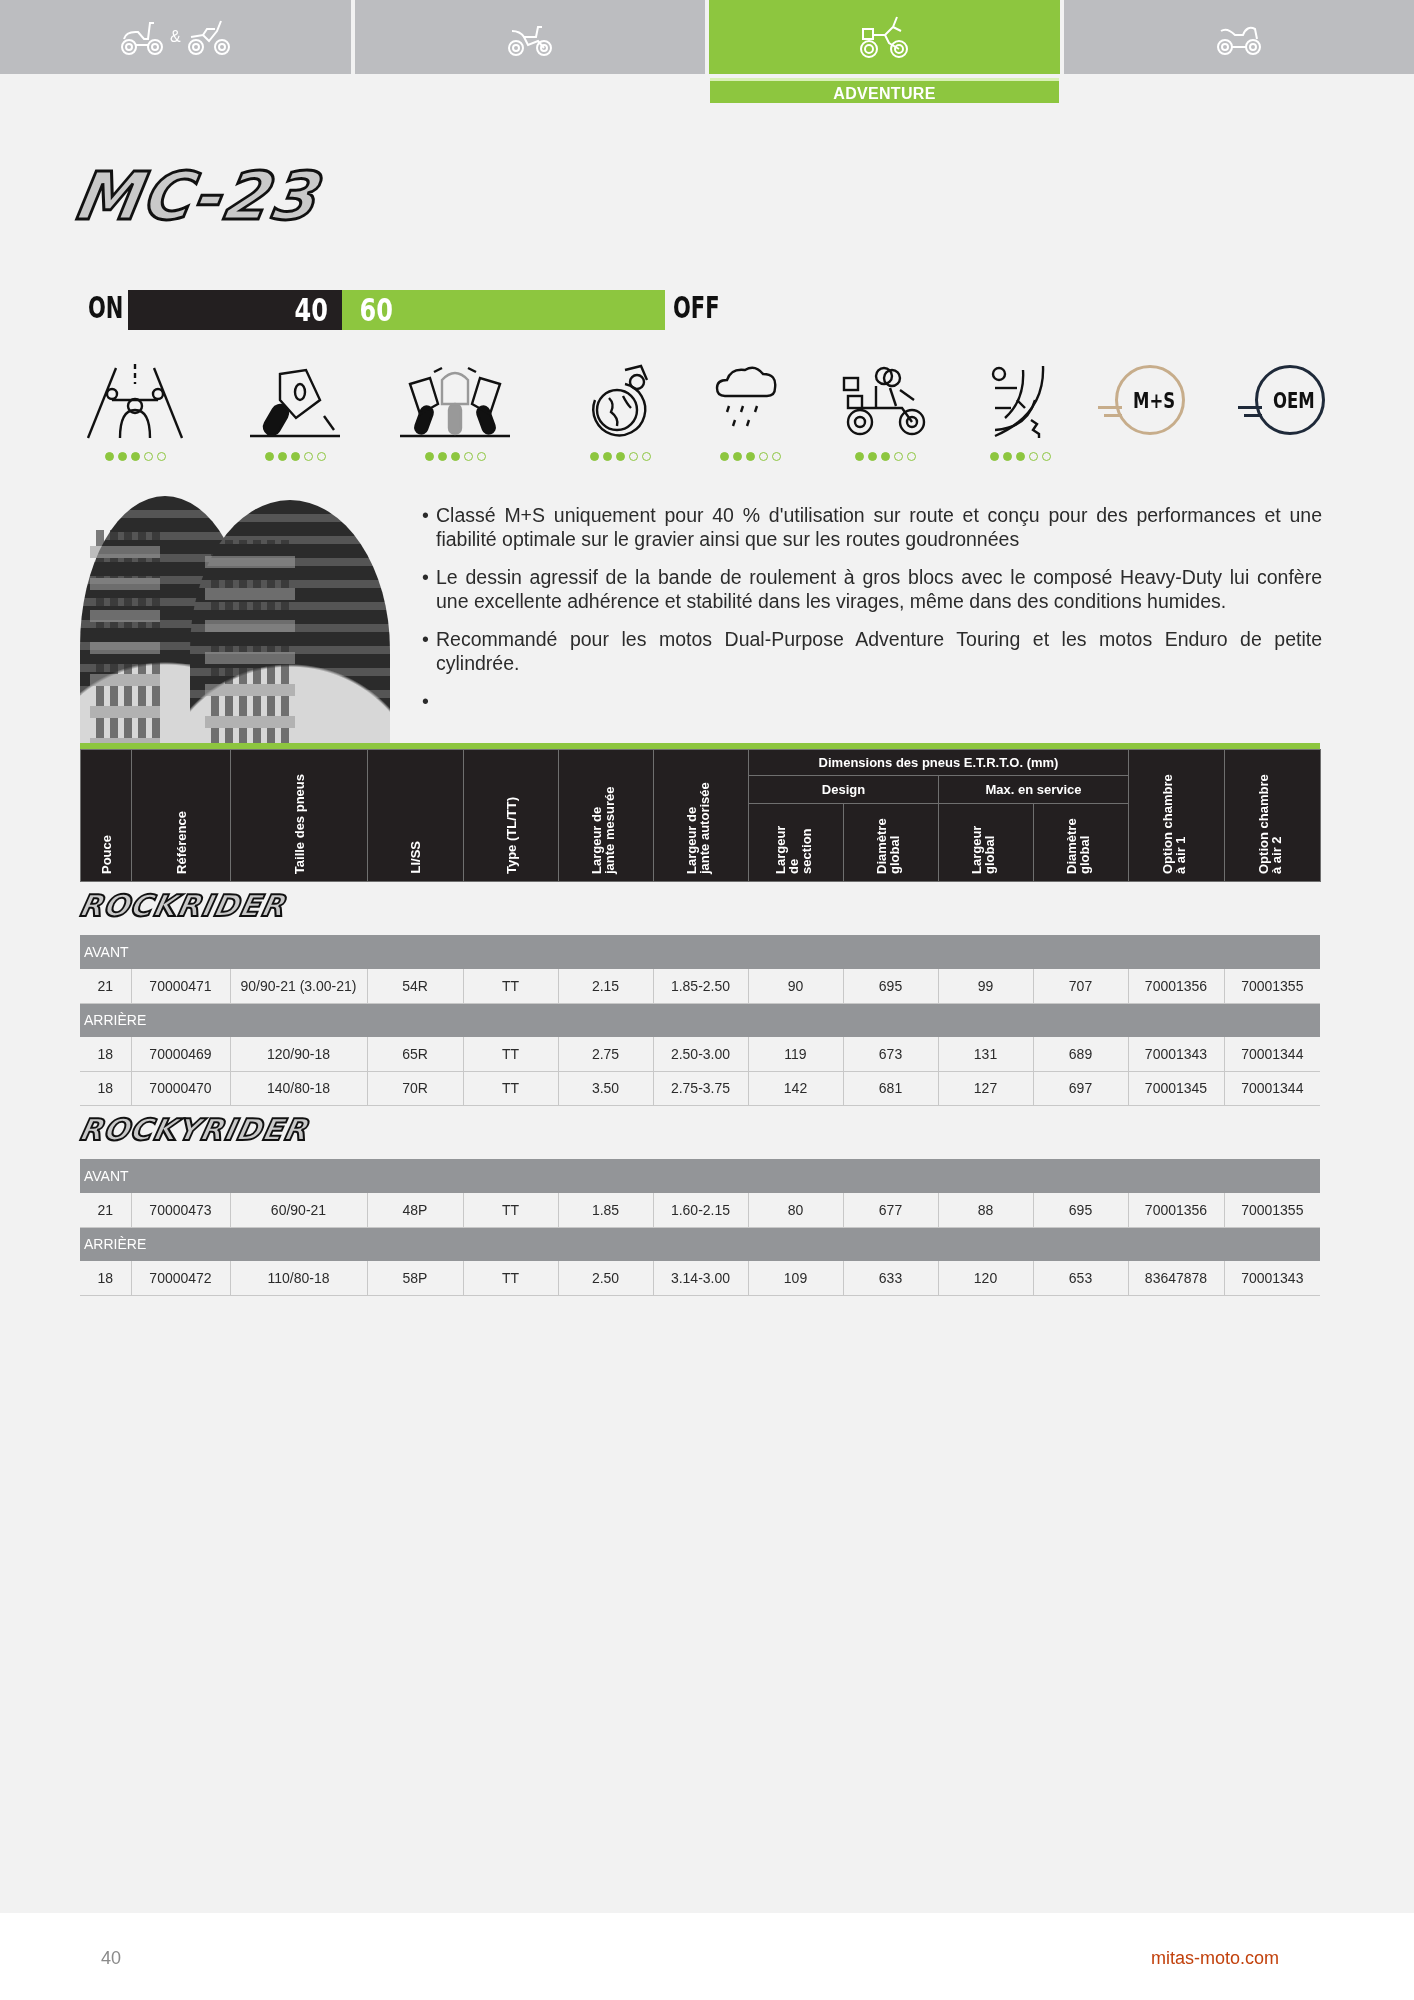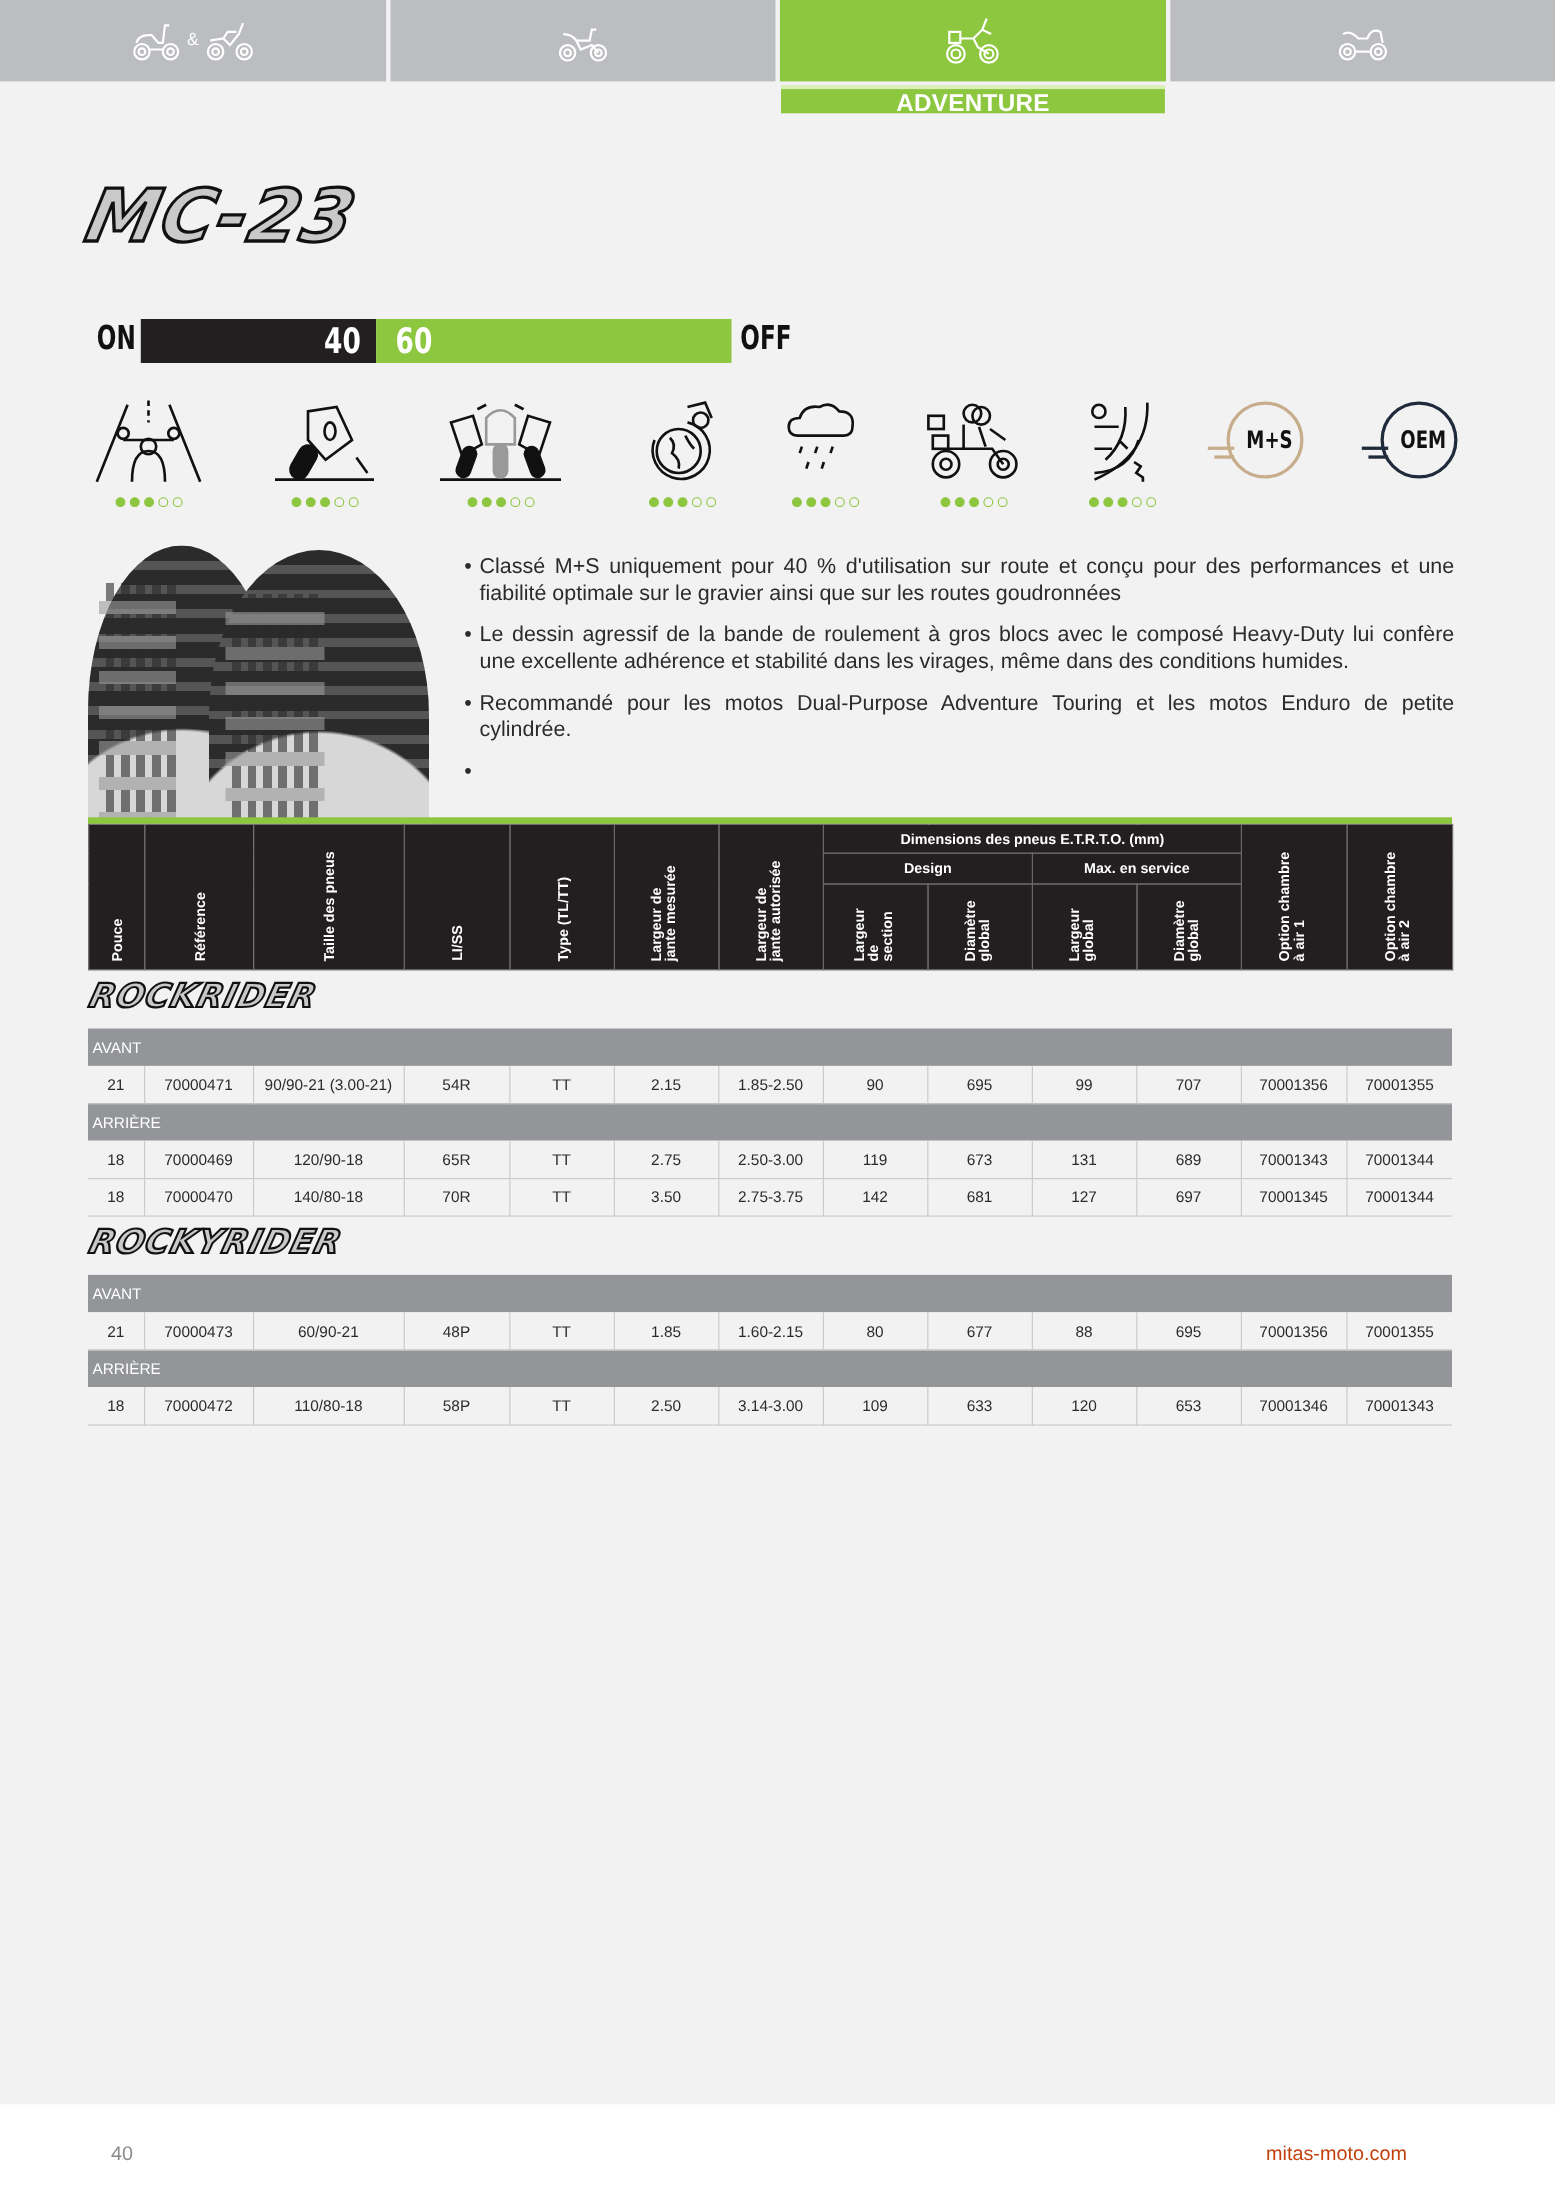--- a/index.html
+++ b/index.html
@@ -5,21 +5,21 @@
   * { box-sizing: border-box; margin: 0; padding: 0; }
   html, body { width: 1414px; height: 2000px; background: #f2f2f2; font-family: "Liberation Sans", sans-serif; color: #222; overflow: hidden; }
   .page { position: relative; width: 1414px; height: 2000px; background: #f2f2f2; }
 
   
   .tabs { position: absolute; left: 0; top: 0; width: 1414px; height: 74px; display: flex; gap: 4px; }
   .tab { flex: 1; height: 74px; background: #bcbdc0; display: flex; align-items: center; justify-content: center; cursor: pointer; }
   .tab.active { background: #8dc63f; }
   .tab svg { stroke: #fff; fill: none; stroke-width: 2; }
   .tab-amp { color: #fff; font-size: 16px; margin: 0 6px; }
-  .tab-label-bar { position: absolute; left: 710px; top: 78px; width: 349px; height: 25px; background: #8dc63f; color: #fff; font-weight: bold; font-size: 22px; text-align: center; line-height: 25px; letter-spacing: 0.3px; border-top: 3px solid #d9f0b5; }
+  .tab-label-bar { position: absolute; left: 710px; top: 78px; width: 349px; height: 25px; background: #8dc63f; color: #fff; font-weight: bold; font-size: 16px; text-align: center; line-height: 25px; letter-spacing: 0.3px; border-top: 3px solid #d9f0b5; }
 
   
   .product-title { position: absolute; left: 80px; top: 158px; font-family: "DejaVu Sans", sans-serif; font-weight: bold; font-style: italic; font-size: 66px; letter-spacing: 2px; color: #c9c9c9; -webkit-text-stroke: 3px #111; transform: skewX(-12deg); }
 
   
   .onoff { position: absolute; left: 88px; top: 290px; height: 40px; display: flex; align-items: flex-start; }
   .onoff-label { font-family: "DejaVu Sans", sans-serif; font-weight: bold; font-size: 30px; color: #111; transform: scaleX(0.7); transform-origin: left center; width: 40px; }
   .onoff-off { margin-left: 8px; transform-origin: left center; }
   .bar-on { width: 214px; height: 40px; background: #231f20; color: #fff; font-size: 32px; font-weight: bold; text-align: right; padding-right: 8px; line-height: 40px; font-family: "DejaVu Sans", sans-serif; }
   .bar-off { width: 323px; height: 40px; background: #8dc63f; color: #fff; font-size: 32px; font-weight: bold; padding-left: 12px; line-height: 40px; font-family: "DejaVu Sans", sans-serif; }
@@ -478,21 +478,21 @@
           <td>70000472</td>
           <td>110/80-18</td>
           <td>58P</td>
           <td>TT</td>
           <td>2.50</td>
           <td>3.14-3.00</td>
           <td>109</td>
           <td>633</td>
           <td>120</td>
           <td>653</td>
-          <td>70001346</td>
+          <td>83647878</td>
           <td>70001343</td>
     </tr>
   </tbody>
     </table>
 
   <div class="bottom-band"></div>
   <div class="footer-left">40</div>
   <div class="footer-right">mitas-moto.com</div>
 </div>
 

